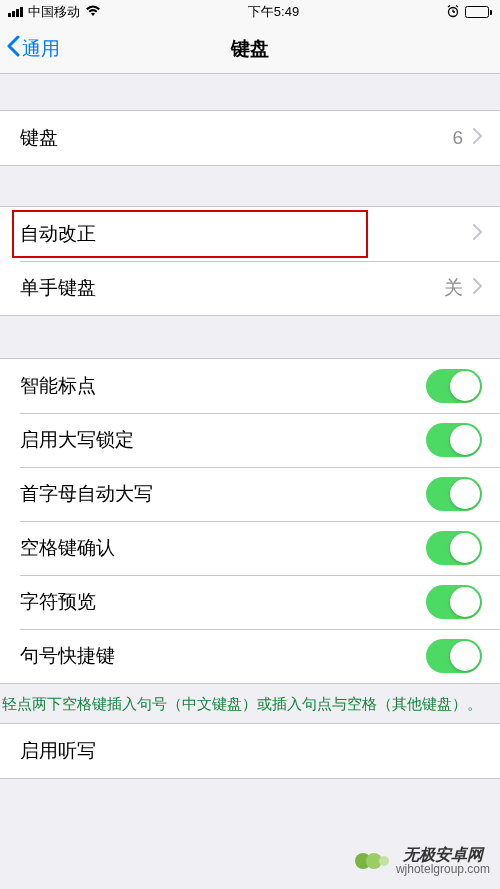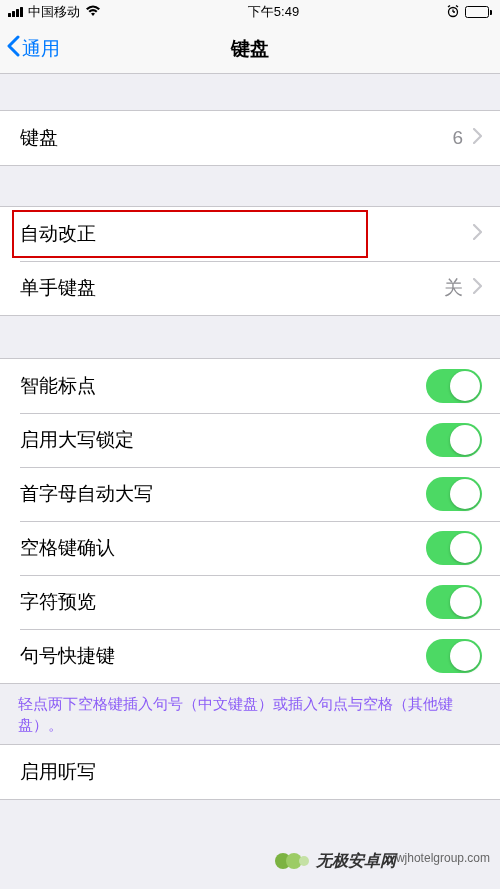--- a/index.html
+++ b/index.html
@@ -131,40 +131,40 @@
     .highlight-box {
       position: absolute;
       left: 12px;
       top: 3px;
       width: 356px;
       height: 48px;
       border: 2px solid #d40000;
       pointer-events: none;
     }
     .footer-text {
-      padding: 9px 18px;
+      padding: 9px 2px;
       font-size: 15px;
-      color: #8b5cf6;
+      color: #15803d;
       line-height: 1.4;
     }
     .watermark {
       position: absolute;
       bottom: 10px;
       right: 10px;
       display: flex;
       align-items: center;
       gap: 6px;
     }
     .wm-logo {
       width: 36px;
       height: 36px;
     }
     .wm-text {
       display: flex;
-      flex-direction: row;
+      flex-direction: column;
       line-height: 1.1;
       text-align: center;
     }
     .wm-title {
       font-size: 16px;
       font-weight: 600;
       color: #333;
       font-style: italic;
     }
     .wm-sub {

